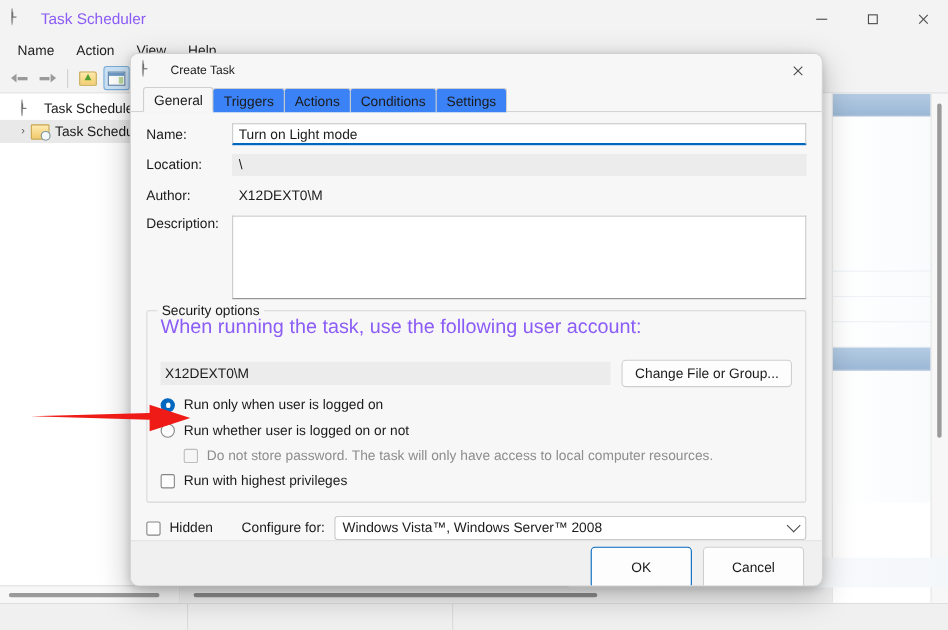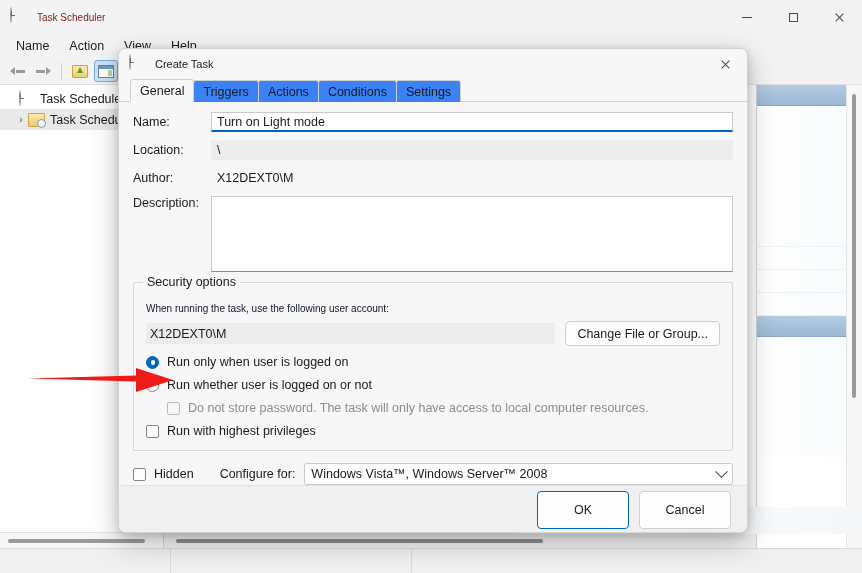--- a/index.html
+++ b/index.html
@@ -12,21 +12,21 @@
 
   
   #app-window{position:absolute;inset:0;background:#f3f3f3;display:flex;flex-direction:column;}
 
   .titlebar{height:34px;background:#f3f3f3;display:flex;align-items:center;position:relative;flex:0 0 auto;}
   .tb-icon{width:18px;height:18px;margin-left:10px;margin-right:9px;position:relative;flex:0 0 auto;}
   .clock-glyph{width:16px;height:16px;border-radius:50%;border:1.4px solid #9a9a9a;
      background:linear-gradient(135deg,#fefefe 0%,#e2e2e2 100%);position:relative;box-sizing:border-box;}
   .clock-glyph::before{content:"";position:absolute;left:50%;top:3px;width:1.2px;height:5px;background:#6d6d6d;}
   .clock-glyph::after{content:"";position:absolute;left:50%;top:7.2px;width:4px;height:1.2px;background:#6d6d6d;}
-  .tb-title{font-size:10px;color:#7f1d1d;}
+  .tb-title{font-size:14px;color:#8b5cf6;}
   .win-buttons{position:absolute;right:0;top:0;height:34px;display:flex;}
   .win-btn{width:46px;height:34px;display:flex;align-items:center;justify-content:center;color:#4a4a4a;font-size:11px;}
   .glyph-min{width:10px;height:1px;background:#4a4a4a;display:block;}
   .glyph-max{width:9px;height:9px;border:1px solid #4a4a4a;display:block;box-sizing:border-box;}
   .glyph-close{position:relative;width:11px;height:11px;display:block;}
   .glyph-close::before,.glyph-close::after{content:"";position:absolute;left:0;top:5px;width:11px;height:1px;background:#4a4a4a;}
   .glyph-close::before{transform:rotate(45deg);}
   .glyph-close::after{transform:rotate(-45deg);}
 
   .menubar{height:24px;display:flex;align-items:center;padding-left:6px;background:#f3f3f3;flex:0 0 auto;}
@@ -124,23 +124,23 @@
   .field-label{width:78px;flex:0 0 auto;font-size:12.5px;color:#1b1b1b;}
   .inp{flex:1 1 auto;height:20px;box-sizing:border-box;font-size:12.5px;color:#1b1b1b;
      padding:0 5px;font-family:inherit;outline:none;}
   .inp-name{background:#fff;border:1px solid #c9c9c9;border-bottom:2px solid #0067c0;}
   .inp-readonly{background:#ececec;border:1px solid #ececec;}
   .inp-plain{background:transparent;border:none;padding-left:6px;}
   .desc-row{display:flex;align-items:flex-start;margin-bottom:10px;}
   .desc-box{flex:1 1 auto;height:76px;background:#fff;border:1px solid #c9c9c9;border-bottom-color:#8a8a8a;
      box-sizing:border-box;font-size:12.5px;padding:3px 5px;font-family:inherit;resize:none;outline:none;}
 
-  .groupbox{border:1px solid #d8d8d8;border-radius:2px;margin-top:8px;padding:20px 12px 12px 12px;position:relative;}
+  .groupbox{border:1px solid #d8d8d8;border-radius:2px;margin-top:8px;padding:4px 12px 12px 12px;position:relative;}
   .group-legend{position:absolute;top:-8px;left:9px;background:#f7f7f7;padding:0 4px;font-size:12.5px;color:#1b1b1b;}
-  .gb-line{font-size:10px;color:#0f172a;margin-bottom:7px;}
+  .gb-line{font-size:18px;color:#8b5cf6;margin-bottom:19px;}
   .acct-row{display:flex;align-items:center;gap:10px;margin-bottom:9px;}
   .acct-box{flex:1 1 auto;height:21px;background:#ececec;display:flex;align-items:center;padding-left:4px;
      font-size:12.5px;color:#1b1b1b;box-sizing:border-box;}
   .btn{background:#fdfdfd;border:1px solid #cfcfcf;border-radius:4px;font-size:12.5px;color:#1b1b1b;
      font-family:inherit;padding:0 11px;height:25px;display:flex;align-items:center;justify-content:center;box-sizing:border-box;}
 
   .opt-row{display:flex;align-items:center;margin-bottom:9px;font-size:12.5px;color:#1b1b1b;}
   .opt-row.indent{margin-left:21px;}
   .radio{width:13px;height:13px;border-radius:50%;border:1.3px solid #858585;background:#fdfdfd;
      margin-right:8px;flex:0 0 auto;box-sizing:border-box;position:relative;}

